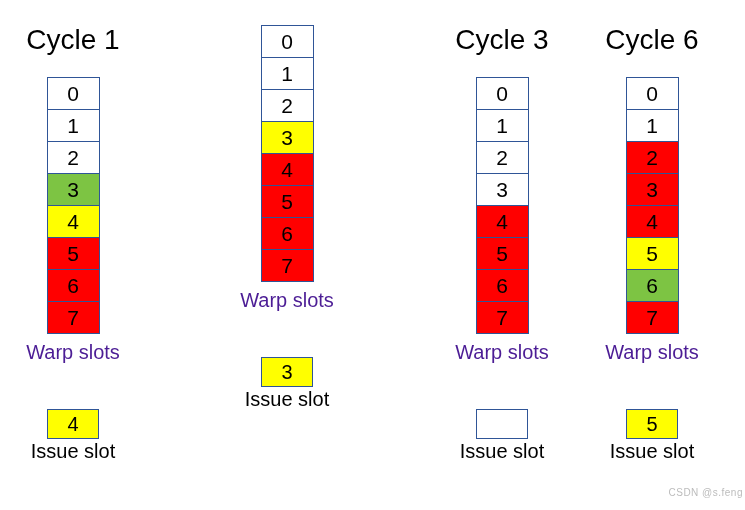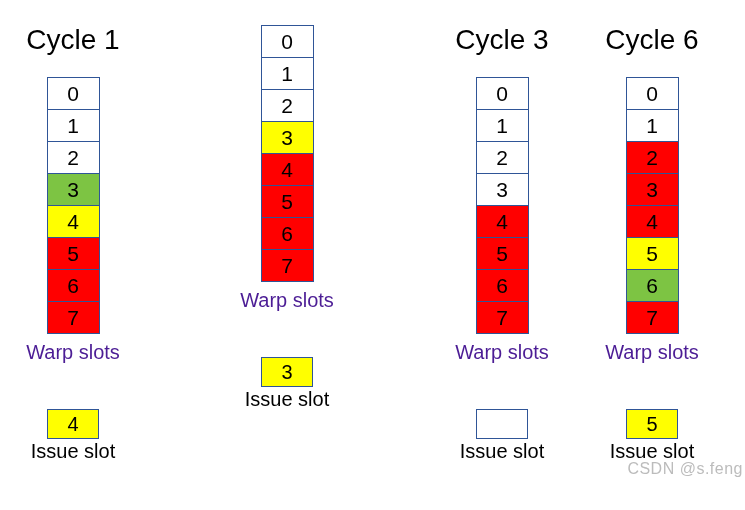--- a/index.html
+++ b/index.html
@@ -76,22 +76,22 @@
   .issue-label {
     height: 24px;
     line-height: 24px;
     font-size: 20px;
     color: #000000;
     white-space: nowrap;
   }
   .watermark {
     position: absolute;
     right: 2px;
-    top: 460px;
-    font-size: 16px;
+    top: 487px;
+    font-size: 10px;
     color: #bcbcbc;
     letter-spacing: 0.5px;
   }
 </style>
 </head>
 <body>
 
 <div id="stage">
   <div class="watermark">CSDN @s.feng</div>
 <div class="column c0">

